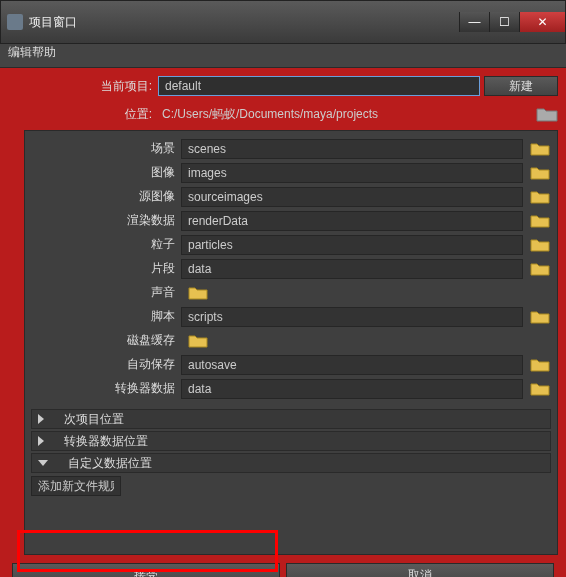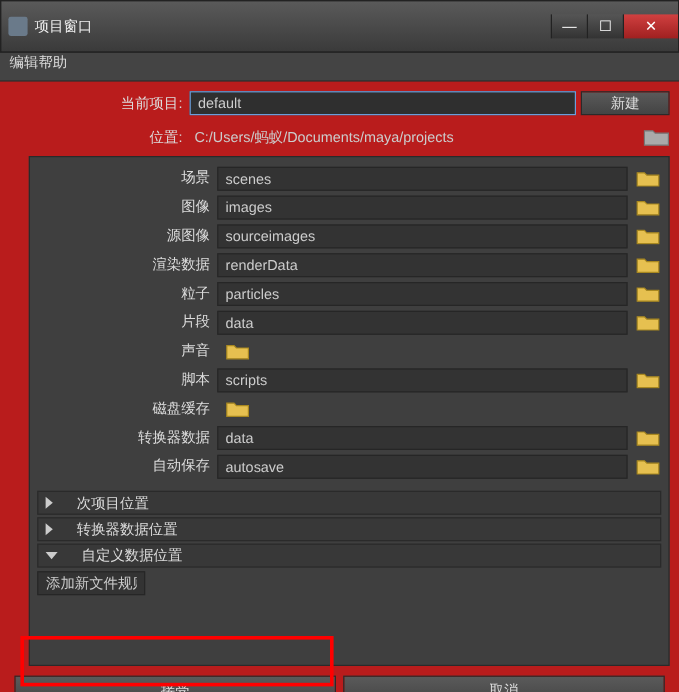--- a/index.html
+++ b/index.html
@@ -158,31 +158,31 @@
         </div>
         <div class="row">
           <div class="lbl">磁盘缓存</div>
           <div class="folder">
             <svg class="folder-svg" width="20" height="14" viewBox="0 0 20 14">
               <path d="M1 2 h6 l2 2 h10 v9 h-18 z" fill="#e6c050" stroke="#a88820"></path>
             </svg>
           </div>
         </div>
         <div class="row">
+          <div class="lbl">自动保存</div>
+          <div class="val">autosave</div>
+          <div class="folder">
+            <svg class="folder-svg" width="20" height="14" viewBox="0 0 20 14">
+              <path d="M1 2 h6 l2 2 h10 v9 h-18 z" fill="#e6c050" stroke="#a88820"></path>
+            </svg>
+          </div>
+        </div>
+        <div class="row">
           <div class="lbl">转换器数据</div>
           <div class="val">data</div>
-          <div class="folder">
-            <svg class="folder-svg" width="20" height="14" viewBox="0 0 20 14">
-              <path d="M1 2 h6 l2 2 h10 v9 h-18 z" fill="#e6c050" stroke="#a88820"></path>
-            </svg>
-          </div>
-        </div>
-        <div class="row">
-          <div class="lbl">自动保存</div>
-          <div class="val">autosave</div>
           <div class="folder">
             <svg class="folder-svg" width="20" height="14" viewBox="0 0 20 14">
               <path d="M1 2 h6 l2 2 h10 v9 h-18 z" fill="#e6c050" stroke="#a88820"></path>
             </svg>
           </div>
         </div>
       </div>
 
     <div class="tri-separator"></div>
 

